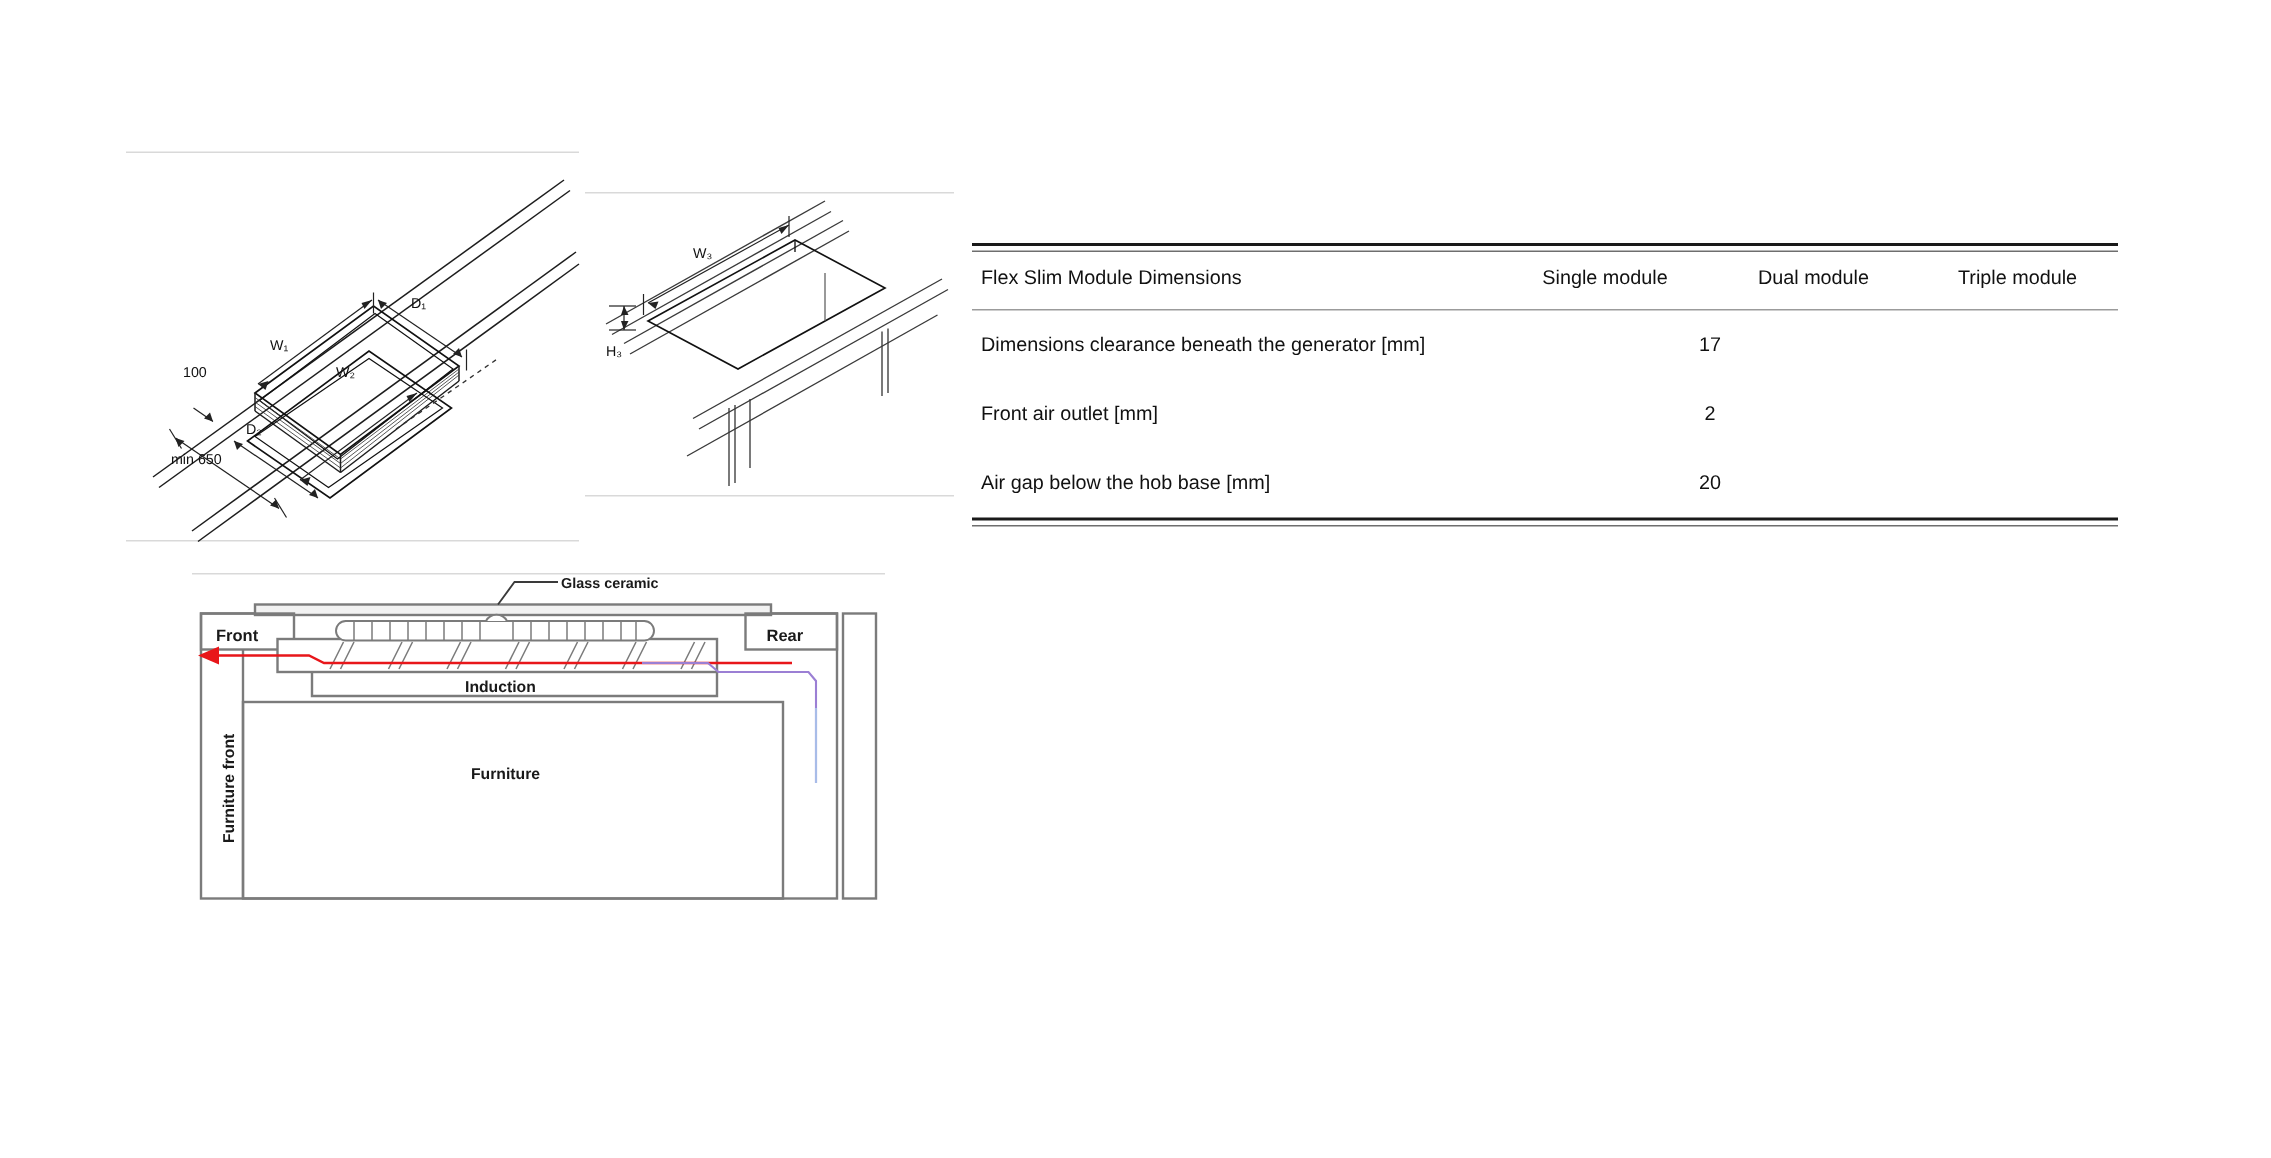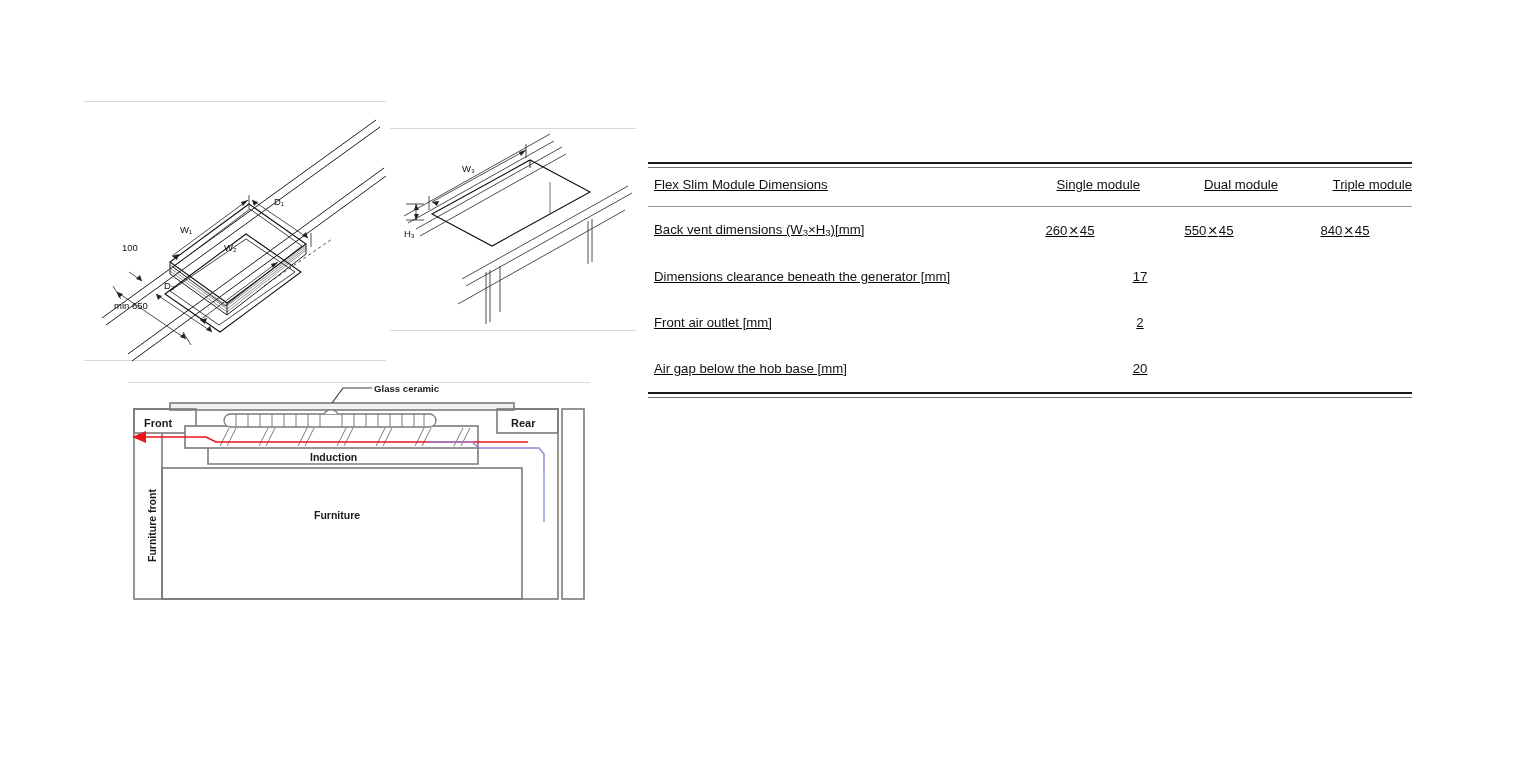--- a/index.html
+++ b/index.html
@@ -38,40 +38,39 @@
   #spec-table {
     position: absolute;
     left: 648px;
     top: 162px;
     width: 764px;
   }
   #spec-table table {
     border-collapse: collapse;
     width: 100%;
     table-layout: fixed;
-    text-decoration: underline;
   }
   #spec-table .rule-top td,
   #spec-table .rule-bottom td {
     padding: 0;
     height: 3px;
   }
   #spec-table .rule-top td {
     border-top: 2px solid #1a1a1a;
     border-bottom: 1px solid #6e6e6e;
   }
   #spec-table .rule-bottom td {
     border-top: 2px solid #1a1a1a;
     border-bottom: 1px solid #6e6e6e;
   }
   #spec-table thead th {
     font-weight: normal;
     font-size: 13.2px;
     padding: 9px 0 13px 0;
-    text-align: right;
+    text-align: center;
     white-space: nowrap;
     color: #111;
   }
   #spec-table thead th.label-col {
     text-align: left;
     padding-left: 6px;
   }
   #spec-table .header-rule td {
     padding: 0;
     height: 1px;
@@ -337,26 +336,20 @@
         <th>Single module</th>
         <th>Dual module</th>
         <th>Triple module</th>
       </tr>
       <tr class="header-rule">
         <td colspan="4"></td>
       </tr>
     </thead>
     <tbody id="table-body">
         <tr>
-          <td class="label-col">Back vent dimensions (W<span class="subs">3</span>×H<span class="subs">3</span>)[mm]</td>
-          <td>260<span class="bigx">✕</span>45</td>
-          <td>550<span class="bigx">✕</span>45</td>
-          <td>840<span class="bigx">✕</span>45</td>
-        </tr>
-        <tr>
           <td class="label-col">Dimensions clearance beneath the generator [mm]</td>
           <td colspan="3" style="text-align: center; padding-right: 132px;">17</td>
         </tr>
         <tr>
           <td class="label-col">Front air outlet [mm]</td>
           <td colspan="3" style="text-align: center; padding-right: 132px;">2</td>
         </tr>
         <tr>
           <td class="label-col">Air gap below the hob base [mm]</td>
           <td colspan="3" style="text-align: center; padding-right: 132px;">20</td>

